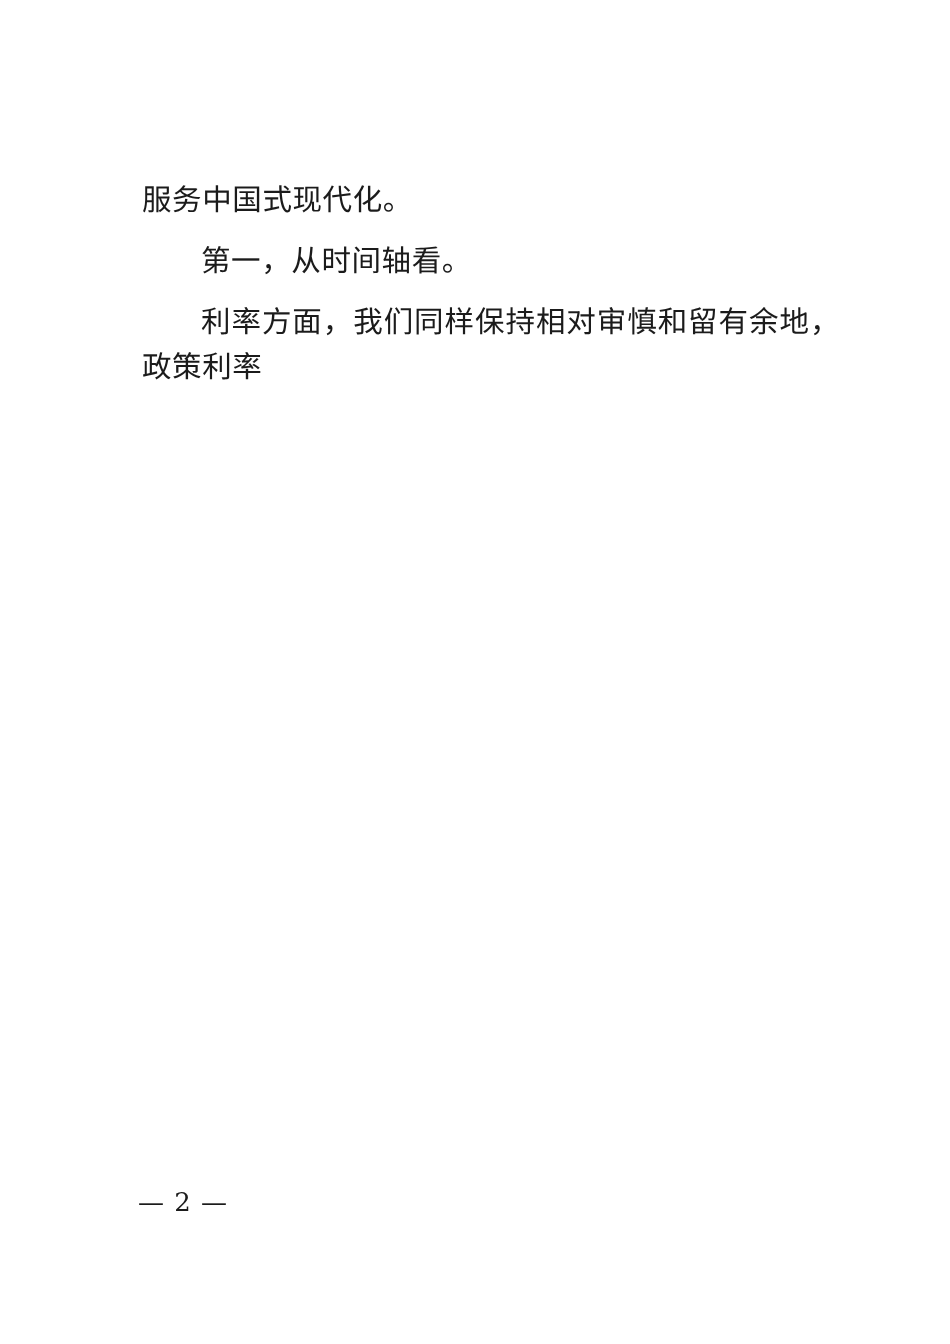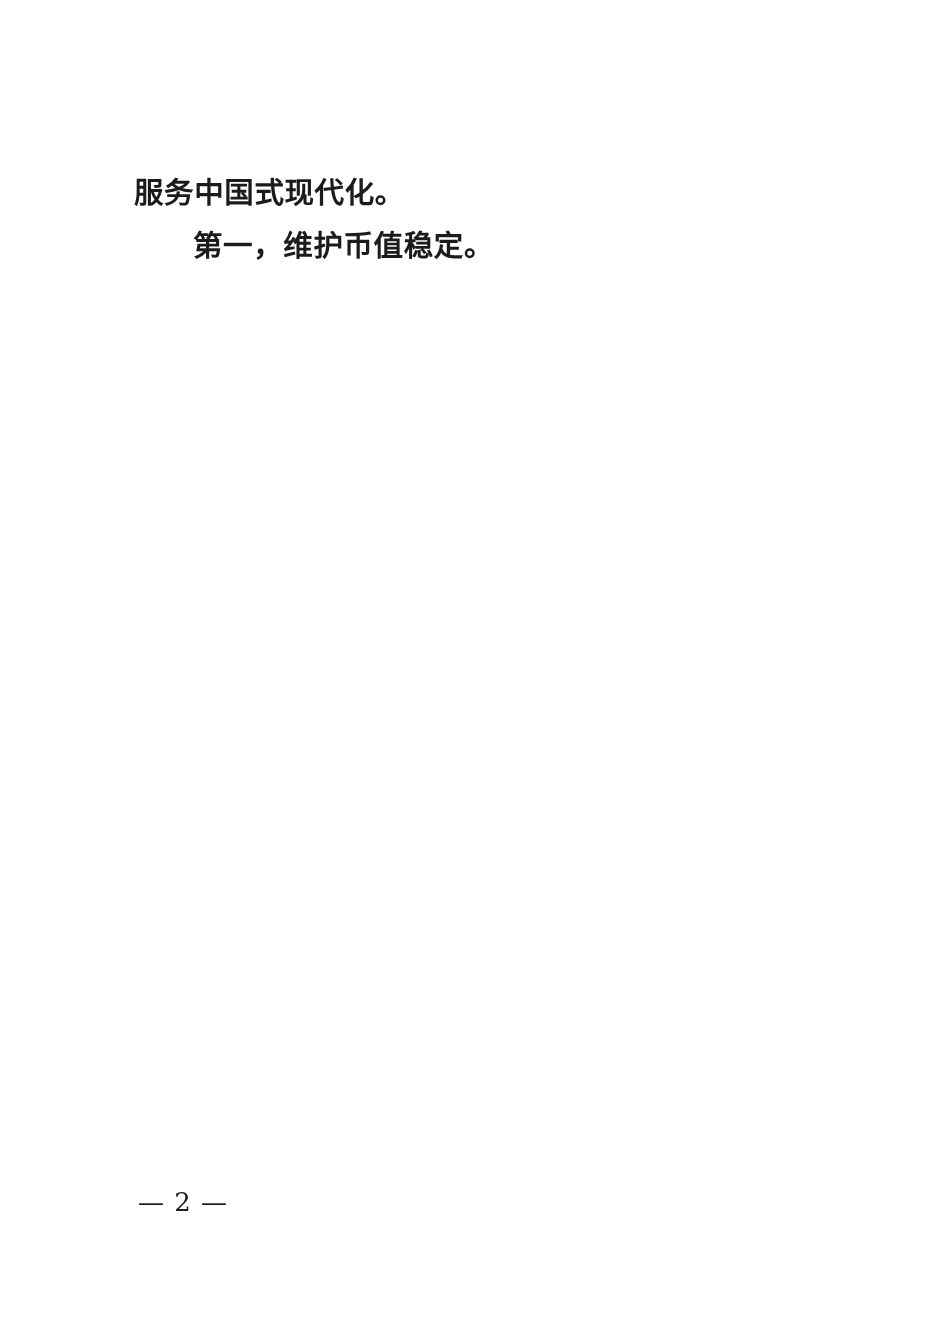--- a/index.html
+++ b/index.html
@@ -31,29 +31,29 @@
 
   
   .body-text {
     position: absolute;
     left: 126px;
     top: 162px;
     width: 730px;
   }
 
   .para {
-    margin: 8px;
+    margin: 16px;
     font-size: 29.5px;
     line-height: 45px;
     text-align: justify;
     text-justify: inter-character;
     text-align-last: left;
     letter-spacing: 0.6px;
     color: #1b1b1b;
-    font-weight: 700;
+    font-weight: 400;
     
     font-family: "DejaVu Serif", "Liberation Serif", serif;
     word-break: break-all;
   }
 
   
   .para.indent {
     text-indent: 2em;
   }
 
@@ -76,23 +76,24 @@
 </style>
 </head>
 <body>
 
 <div class="page">
 
   <div class="body-text">
 
     <p class="para no-indent">服务中国式现代化。</p>
 
-    <p class="para indent">第一，维护币值稳定。</p>
+    <p class="para indent">第一，从时间轴看。</p>
 
 
 
 
+    <p class="para indent">利率方面，我们同样保持相对审慎和留有余地，政策利率</p>
 
   </div>
 
   <div class="page-number">— 2 —</div>
 
 </div>
 
 </body></html>

